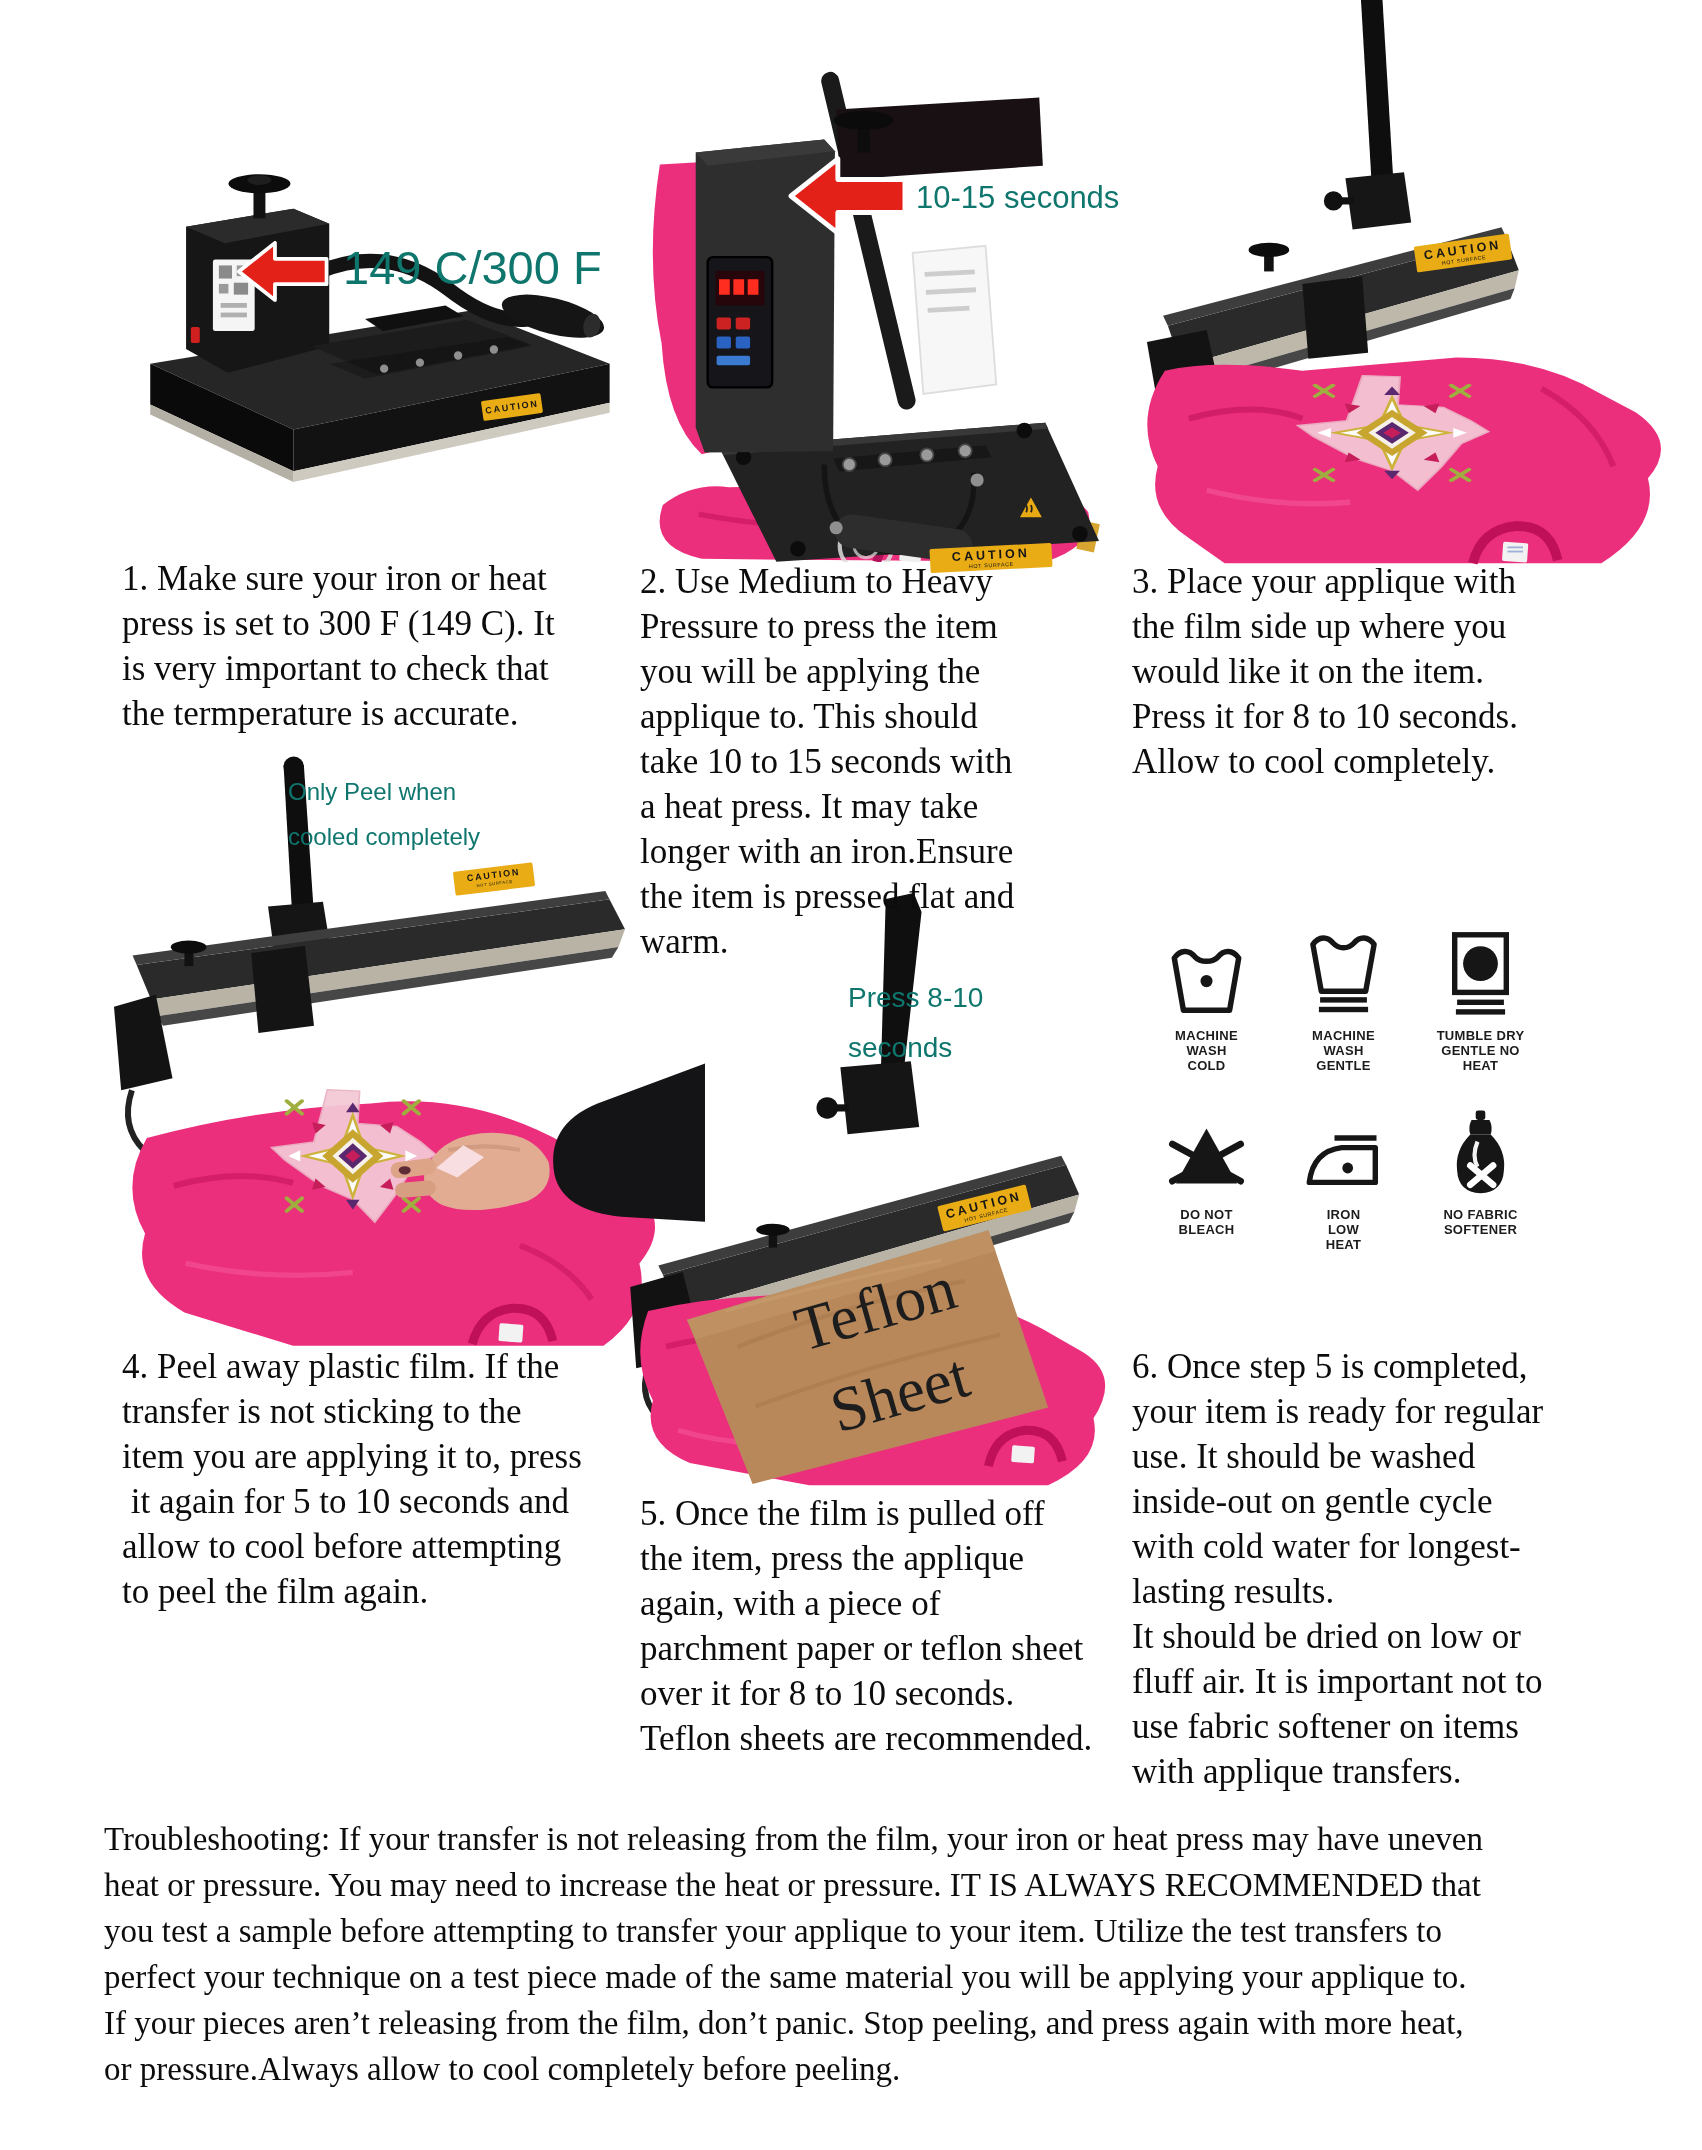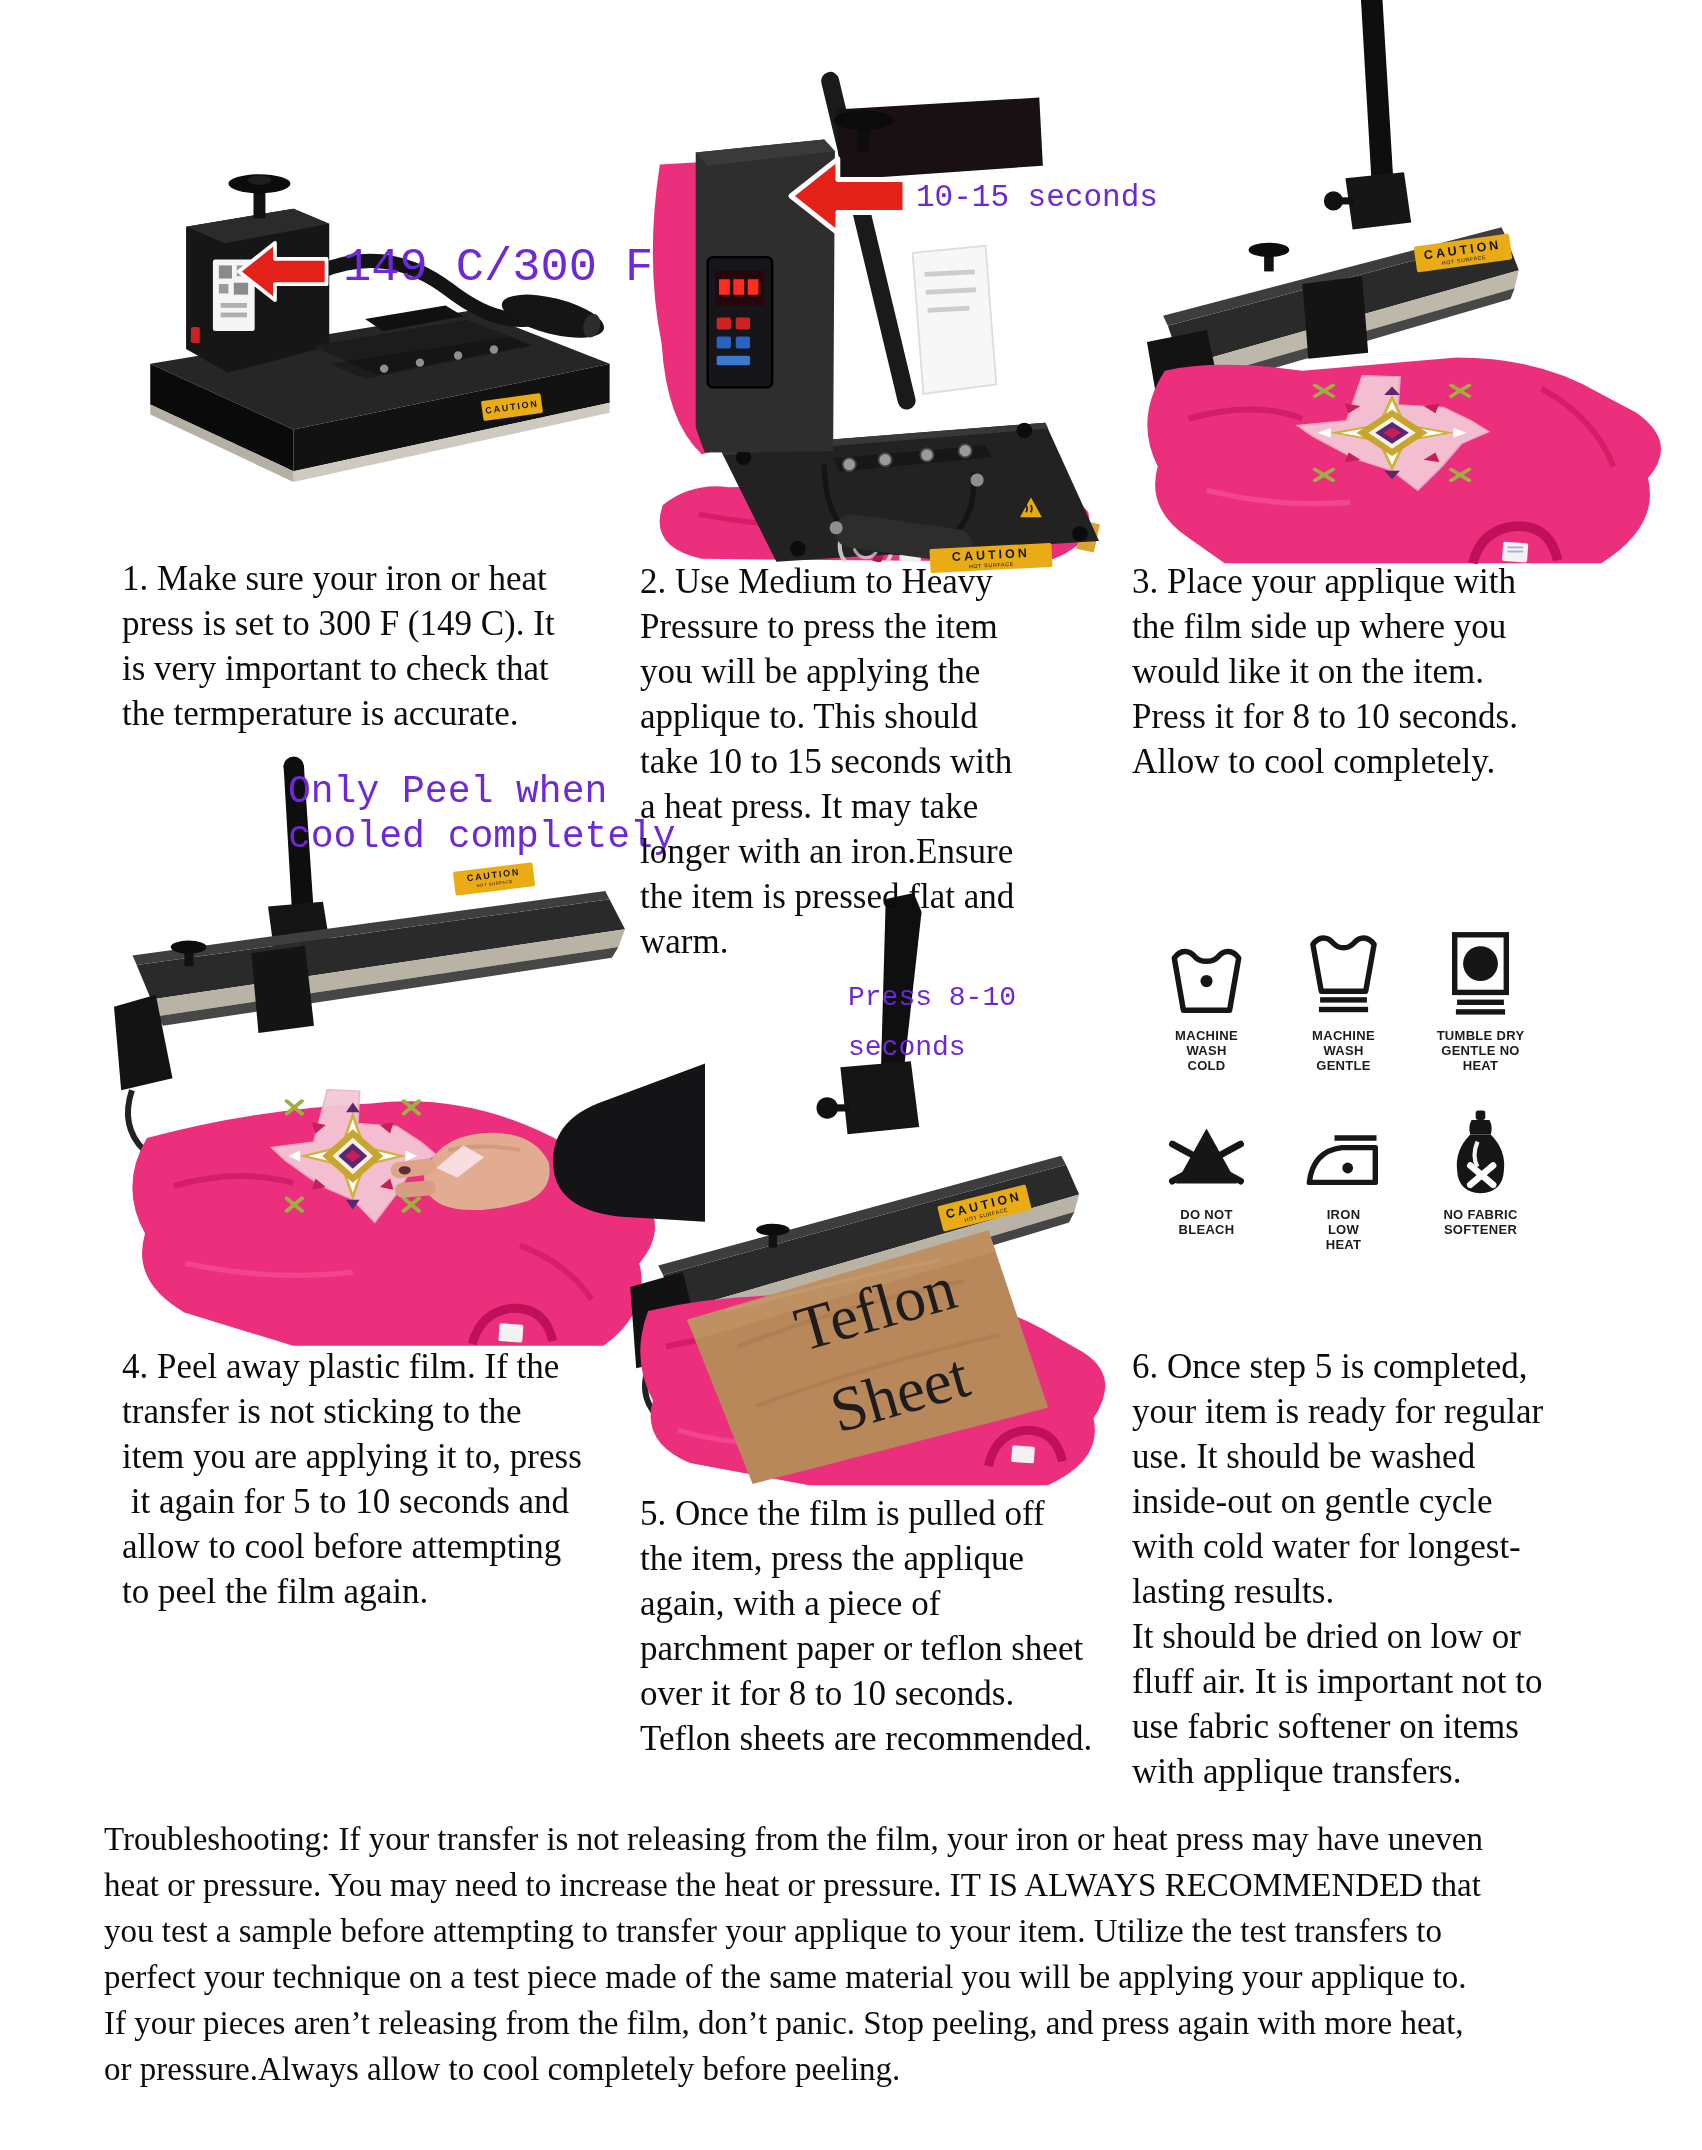--- a/index.html
+++ b/index.html
@@ -1,20 +1,20 @@
 <!DOCTYPE html>
 <html style="font-size:9.6px"><head>
 <meta charset="utf-8">
 <style>
   html,body{margin:0;padding:0;background:#ffffff;}
   body{width:1703px;height:2151px;position:relative;overflow:hidden;
        font-family:"Liberation Serif",serif;color:#0d0d0d;}
   .fig{position:absolute;}
   .step{position:absolute;font:35px/45px "Liberation Serif",serif;color:#0c0c0c;white-space:pre;}
-  .annot{position:absolute;color:#6d28d9;white-space:pre;font-family:Liberation Mono, monospace;}
+  .annot{position:absolute;color:#0f766e;white-space:pre;font-family:Liberation Sans, sans-serif;}
   .trouble{position:absolute;left:104px;top:1816px;width:1505px;
            font:33px/46px "Liberation Serif",serif;color:#0c0c0c;white-space:pre;}
   .caution-chip{position:absolute;background:#e9ac15;color:#161616;display:flex;
        flex-direction:column;align-items:center;justify-content:center;
        font-family:"Liberation Sans",sans-serif;padding:1.2px 4.8px;box-sizing:border-box;
        border-radius:1.8px;z-index:5;}
   .caution-chip .main{font-weight:bold;letter-spacing:3px;font-size:12.5px;line-height:14.3px;}
   .caution-chip .sub{font-size:5.4px;letter-spacing:0.6px;line-height:6.6px;}
   .chip-sm .main{font-size:9px;letter-spacing:1.8px;line-height:10.8px;}
   .chip-sm .sub{font-size:4.2px;}
@@ -299,21 +299,21 @@
 
   <polygon points="540,690 585,652 620,672 575,706" fill="#fbe3ea" opacity="0.9"></polygon>
 </svg>
 </div>
 
 <div class="caution-chip chip-sm" style="left:454px;top:867px;width:80px;height:24px;transform:rotate(-7deg);">
   <span class="main">CAUTION</span>
   <span class="sub">HOT SURFACE</span>
 </div>
 
-<div class="annot" style="left:288px;top:769px;font-size:38px;line-height:45px;">Only Peel when
+<div class="annot" style="left:288px;top:769px;font-size:24px;line-height:45px;">Only Peel when
 cooled completely</div>
 
 <div class="fig" style="left:630px;top:893px;width:487px;height:594px;">
 <svg width="487" height="594" viewBox="0 0 815 995">
   <g>
     <polygon points="428,10 475,0 488,32 458,300 420,294" fill="#0f0f0f"></polygon>
     <polygon points="352,292 470,282 484,392 364,404" fill="#151515"></polygon>
     <circle cx="330" cy="360" r="18" fill="#111"></circle>
     <rect x="330" y="354" width="36" height="12" fill="#111"></rect>
   </g>

